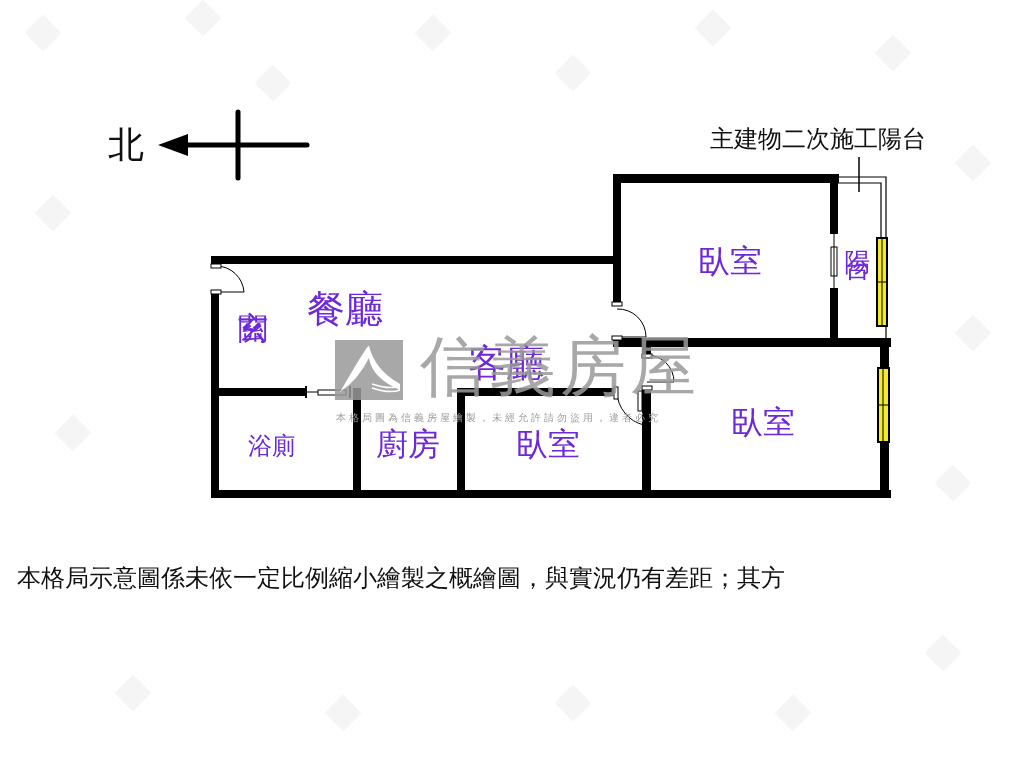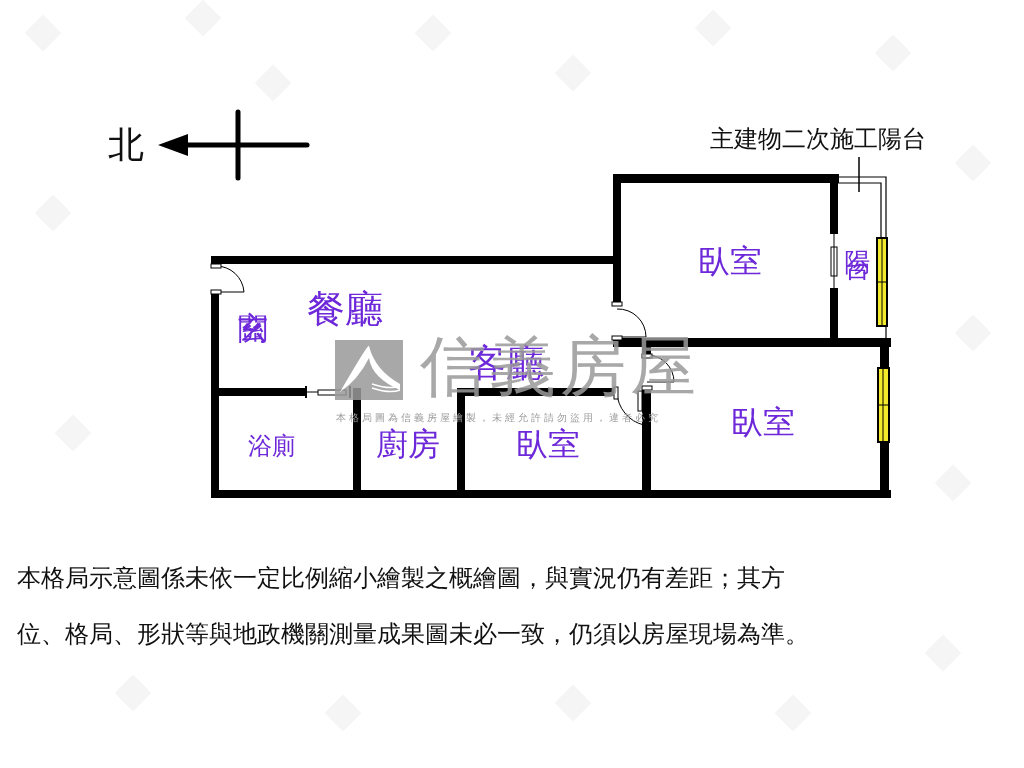--- a/index.html
+++ b/index.html
@@ -145,14 +145,13 @@
 <div class="abs room-label" style="left:516px; top:428px;">臥室</div>
 <div class="abs room-label" style="left:698px; top:245px;">臥室</div>
 <div class="abs room-label" style="left:731px; top:406px;">臥室</div>
 <div class="abs room-label vert" style="left:845px; top:230px; font-size:26px;">陽台</div>
 
 <div class="abs wm-brand" style="left:420px; top:334px;">信義房屋</div>
 <div class="abs wm-line" style="left:336px; top:413px;">本格局圖為信義房屋繪製，未經允許請勿盜用，違者必究</div>
 
 <div class="disclaimer">
   <div>本格局示意圖係未依一定比例縮小繪製之概繪圖，與實況仍有差距；其方</div>
-  <div>位、格局、形狀等與地政機關測量成果圖未必一致，仍須以房屋現場為準。</div>
 </div>
 
 </body></html>

